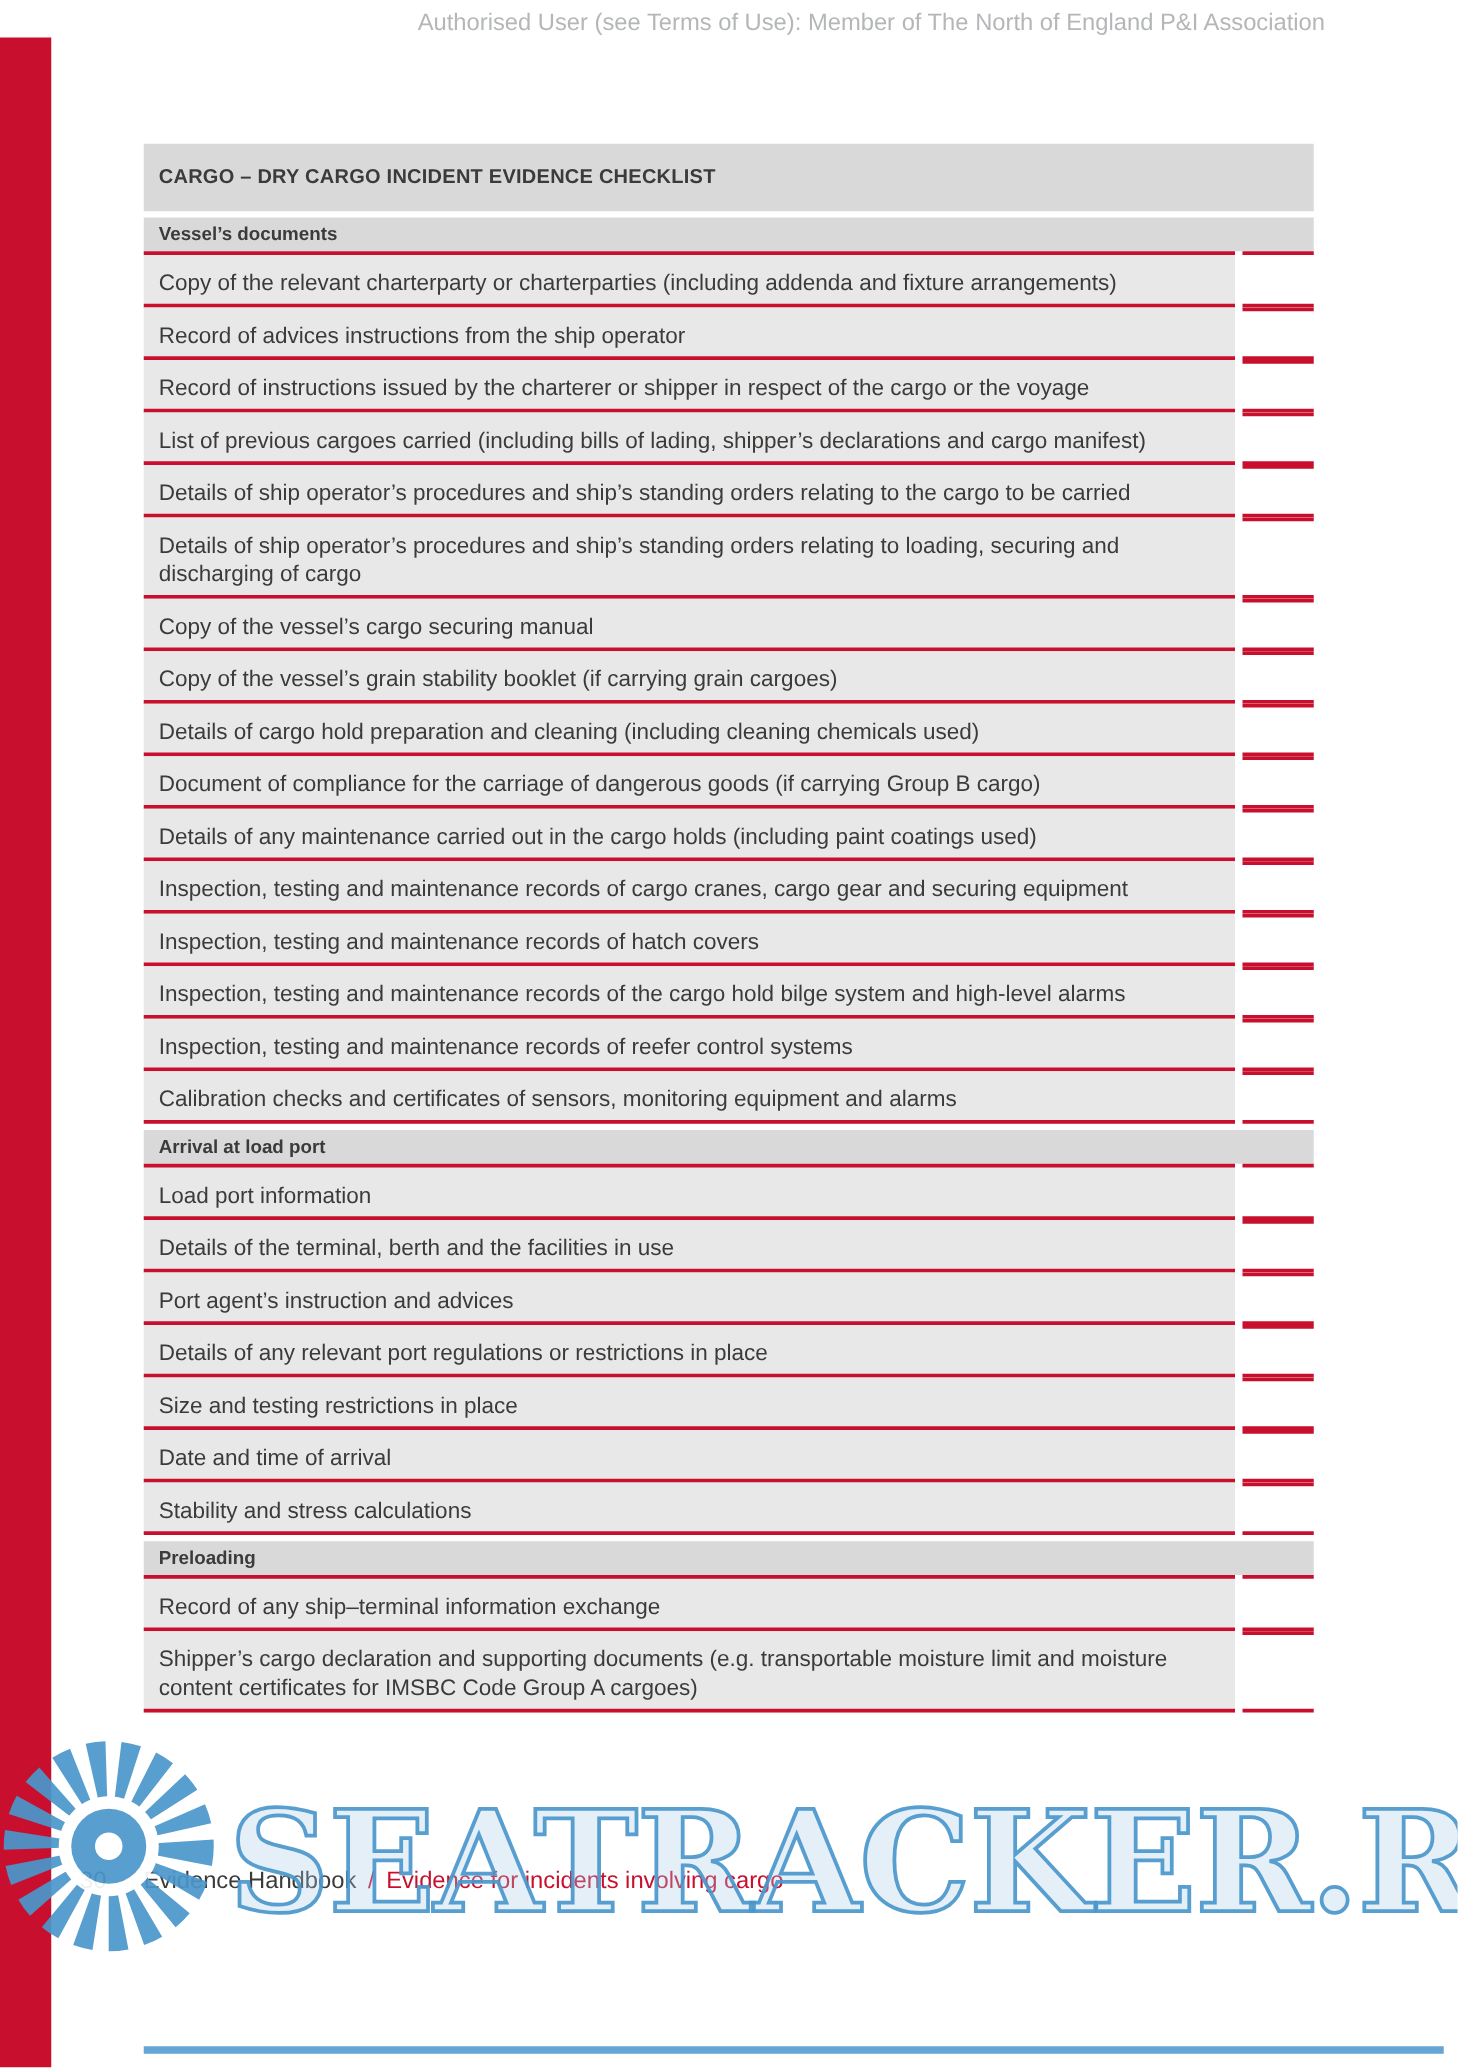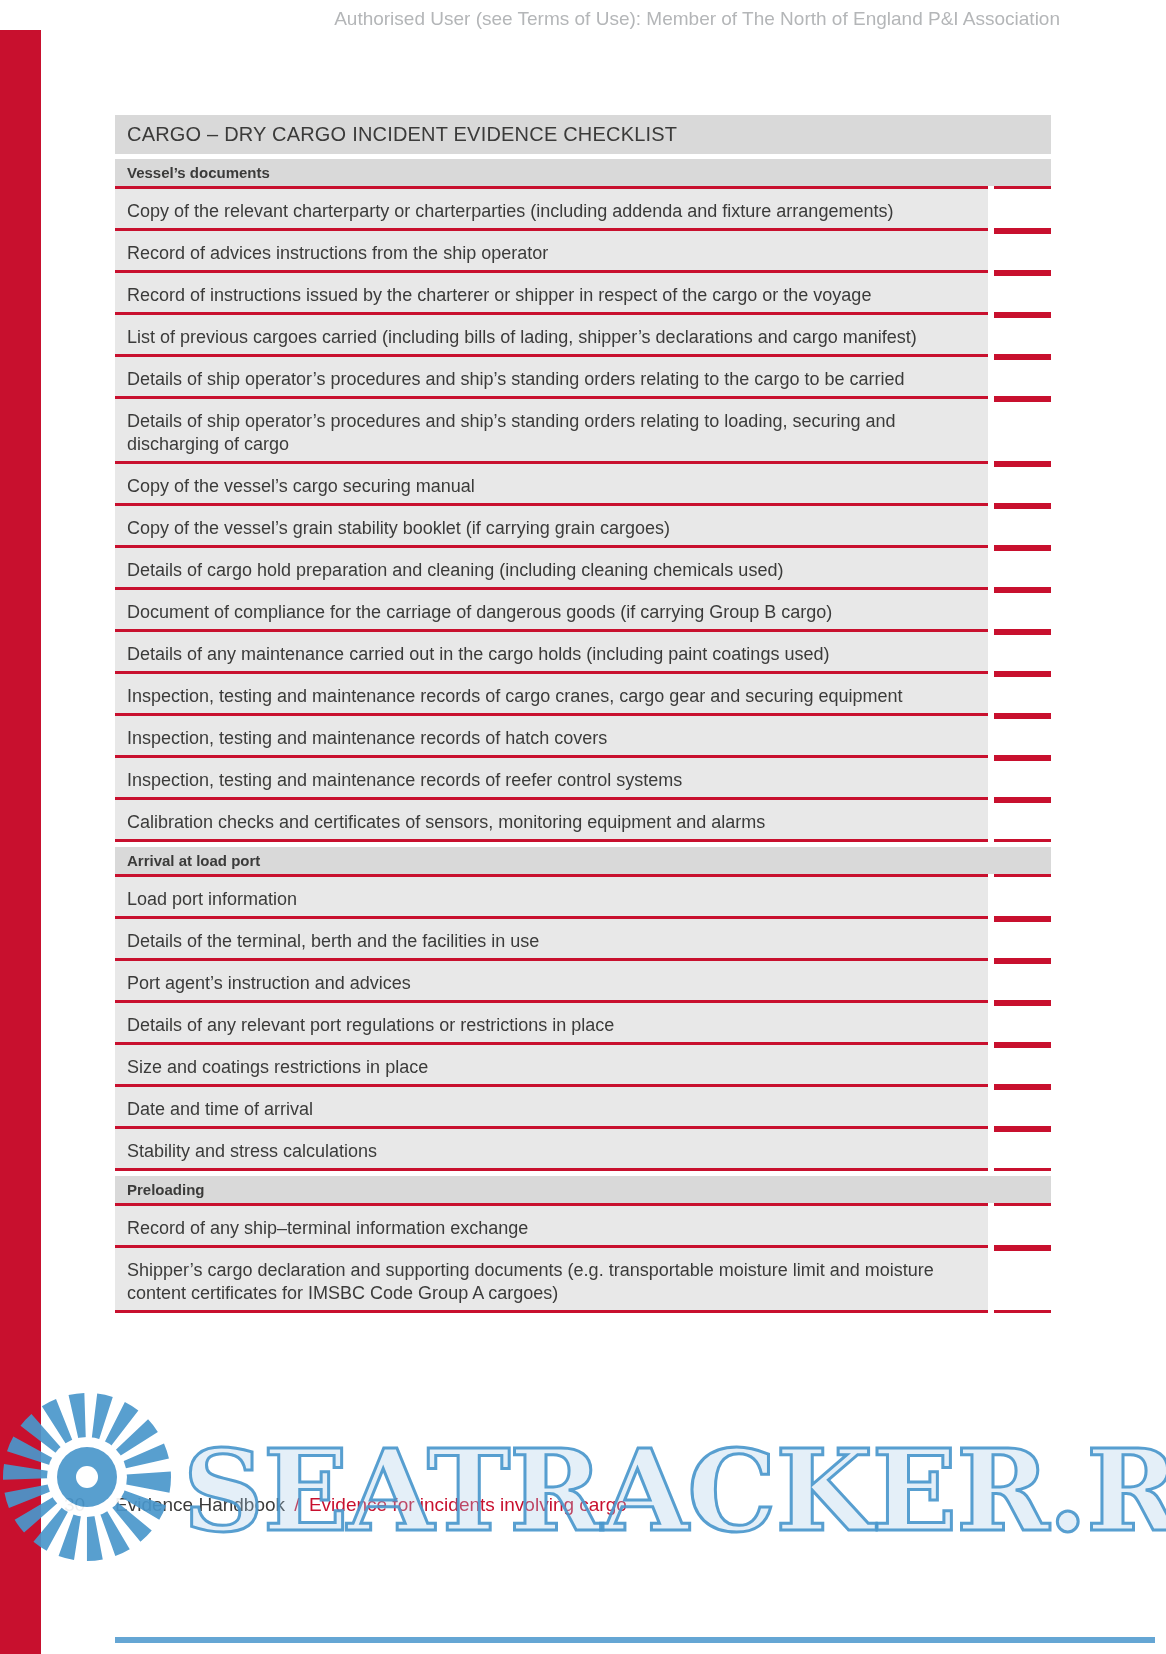--- a/index.html
+++ b/index.html
@@ -20,22 +20,22 @@
     position:absolute;top:8px;left:60px;width:1000px;
     text-align:right;font-size:19px;color:var(--notice-gray);
   }
   .left-bar{
     position:absolute;left:0;top:30px;width:41px;height:1624px;background:var(--red);
   }
   .table{
     position:absolute;left:115px;top:115px;width:936px;
   }
   .title-row{
-    background:var(--band-gray);font-weight:normal;font-size:20px;
-    padding:8px 12px;letter-spacing:0.2px;
+    background:var(--band-gray);font-weight:bold;font-size:16px;
+    padding:18px 12px;letter-spacing:0.2px;
   }
   .heading-row{
     background:var(--band-gray);font-weight:bold;font-size:15px;
     padding:5px 12px;margin-top:5px;
   }
   .item-row{display:flex;align-items:stretch;}
   .cell-text{
     flex:1;background:var(--row-gray);font-size:18px;line-height:23px;
     padding:11px 12px 5px 12px;border-bottom:3px solid var(--red);
   }
@@ -141,20 +141,24 @@
   <div class="item-row">
     <div class="cell-text">Inspection, testing and maintenance records of cargo cranes, cargo gear and securing equipment</div>
     <div class="cell-check"></div>
   </div>
 
   <div class="item-row">
     <div class="cell-text">Inspection, testing and maintenance records of hatch covers</div>
     <div class="cell-check"></div>
   </div>
 
+  <div class="item-row">
+    <div class="cell-text">Inspection, testing and maintenance records of the cargo hold bilge system and high-level alarms</div>
+    <div class="cell-check"></div>
+  </div>
 
 
   <div class="item-row">
     <div class="cell-text">Inspection, testing and maintenance records of reefer control systems</div>
     <div class="cell-check"></div>
   </div>
 
   <div class="item-row">
     <div class="cell-text">Calibration checks and certificates of sensors, monitoring equipment and alarms</div>
     <div class="cell-check"></div>
@@ -179,21 +183,21 @@
     <div class="cell-text">Port agent’s instruction and advices</div>
     <div class="cell-check"></div>
   </div>
 
   <div class="item-row">
     <div class="cell-text">Details of any relevant port regulations or restrictions in place</div>
     <div class="cell-check"></div>
   </div>
 
   <div class="item-row">
-    <div class="cell-text">Size and coatings restrictions in place</div>
+    <div class="cell-text">Size and testing restrictions in place</div>
     <div class="cell-check"></div>
   </div>
 
 
   <div class="item-row">
     <div class="cell-text">Date and time of arrival</div>
     <div class="cell-check"></div>
   </div>
 
   <div class="item-row">

